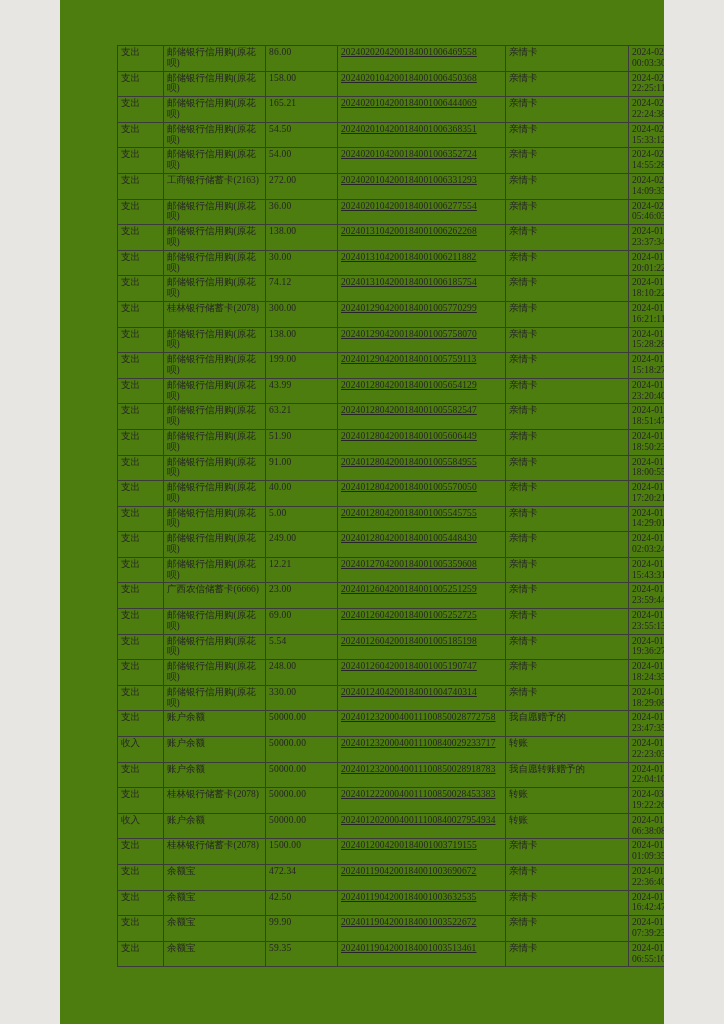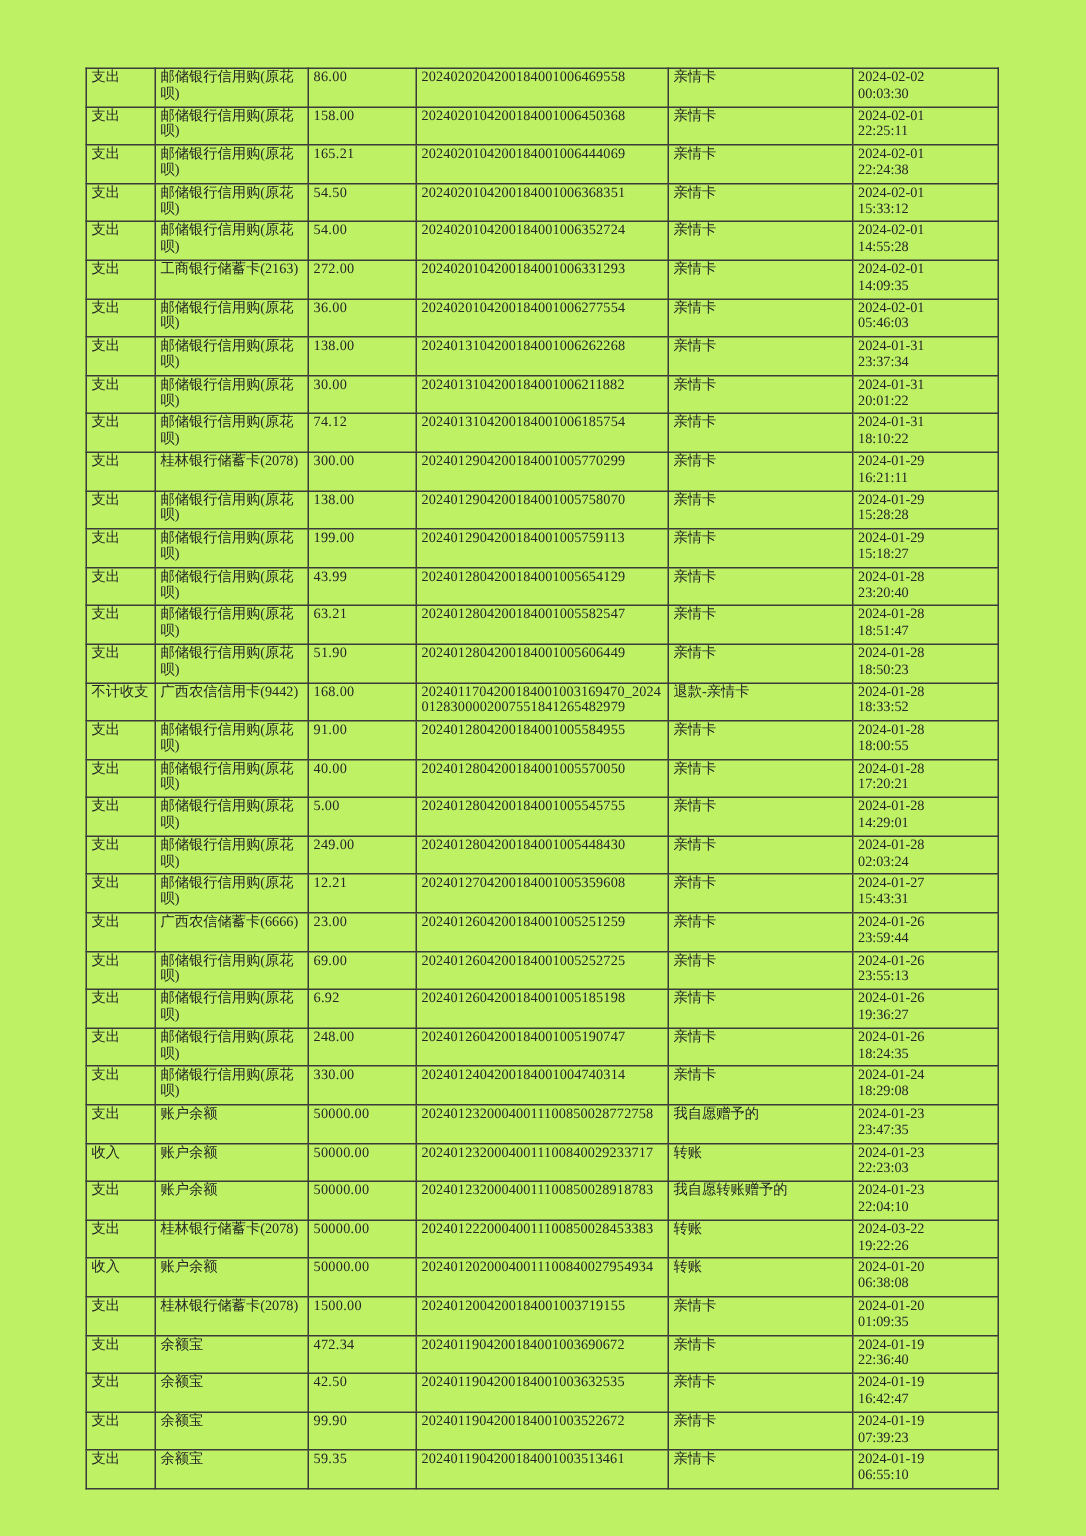--- a/index.html
+++ b/index.html
@@ -3,24 +3,24 @@
 <meta charset="utf-8">
 <style>
   html, body {
     margin: 0;
     padding: 0;
     background: #e8e6e3;
     font-family: "Liberation Serif", "DejaVu Serif", serif;
   }
   .page {
     position: relative;
-    width: 724px;
+    width: 604px;
     height: 1024px;
     margin: 0 auto;
-    background: #bef264;
+    background: #4d7c0f;
     overflow: hidden;
   }
   table.txn {
     position: absolute;
     left: 57px;
     top: 45px;
     width: 608px;
     border-collapse: collapse;
     table-layout: fixed;
   }
@@ -28,21 +28,21 @@
     border: 1px solid #3b3b3b;
     font-size: 9.5px;
     line-height: 10.8px;
     color: #252525;
     padding: 1px 3px 2px 3px;
     vertical-align: top;
     overflow: hidden;
   }
   td.c0 { }
   td.c2 { letter-spacing: 0.2px; }
-  td.c3 { word-break: break-all; letter-spacing: 0.1px; }
+  td.c3 { word-break: break-all; letter-spacing: 0.1px; text-decoration: underline; }
   td.c5 { white-space: pre-line; }
   tr.row { height: 24px; }
 </style>
 </head>
 <body>
 
 <div class="page">
   <table class="txn">
     <colgroup>
       <col style="width:46px">
@@ -191,29 +191,20 @@
         <tr class="row">
           <td class="c0">支出</td>
           <td class="c1">邮储银行信用购(原花呗)</td>
           <td class="c2">51.90</td>
           <td class="c3">2024012804200184001005606449</td>
           <td class="c4">亲情卡</td>
           <td class="c5">2024-01-28
 18:50:23</td>
         </tr>
         <tr class="row">
-          <td class="c0">不计收支</td>
-          <td class="c1">广西农信信用卡(9442)</td>
-          <td class="c2">168.00</td>
-          <td class="c3">2024011704200184001003169470_20240128300002007551841265482979</td>
-          <td class="c4">退款-亲情卡</td>
-          <td class="c5">2024-01-28
-18:33:52</td>
-        </tr>
-        <tr class="row">
           <td class="c0">支出</td>
           <td class="c1">邮储银行信用购(原花呗)</td>
           <td class="c2">91.00</td>
           <td class="c3">2024012804200184001005584955</td>
           <td class="c4">亲情卡</td>
           <td class="c5">2024-01-28
 18:00:55</td>
         </tr>
         <tr class="row">
           <td class="c0">支出</td>
@@ -265,21 +256,21 @@
           <td class="c1">邮储银行信用购(原花呗)</td>
           <td class="c2">69.00</td>
           <td class="c3">2024012604200184001005252725</td>
           <td class="c4">亲情卡</td>
           <td class="c5">2024-01-26
 23:55:13</td>
         </tr>
         <tr class="row">
           <td class="c0">支出</td>
           <td class="c1">邮储银行信用购(原花呗)</td>
-          <td class="c2">6.92</td>
+          <td class="c2">5.54</td>
           <td class="c3">2024012604200184001005185198</td>
           <td class="c4">亲情卡</td>
           <td class="c5">2024-01-26
 19:36:27</td>
         </tr>
         <tr class="row">
           <td class="c0">支出</td>
           <td class="c1">邮储银行信用购(原花呗)</td>
           <td class="c2">248.00</td>
           <td class="c3">2024012604200184001005190747</td>

